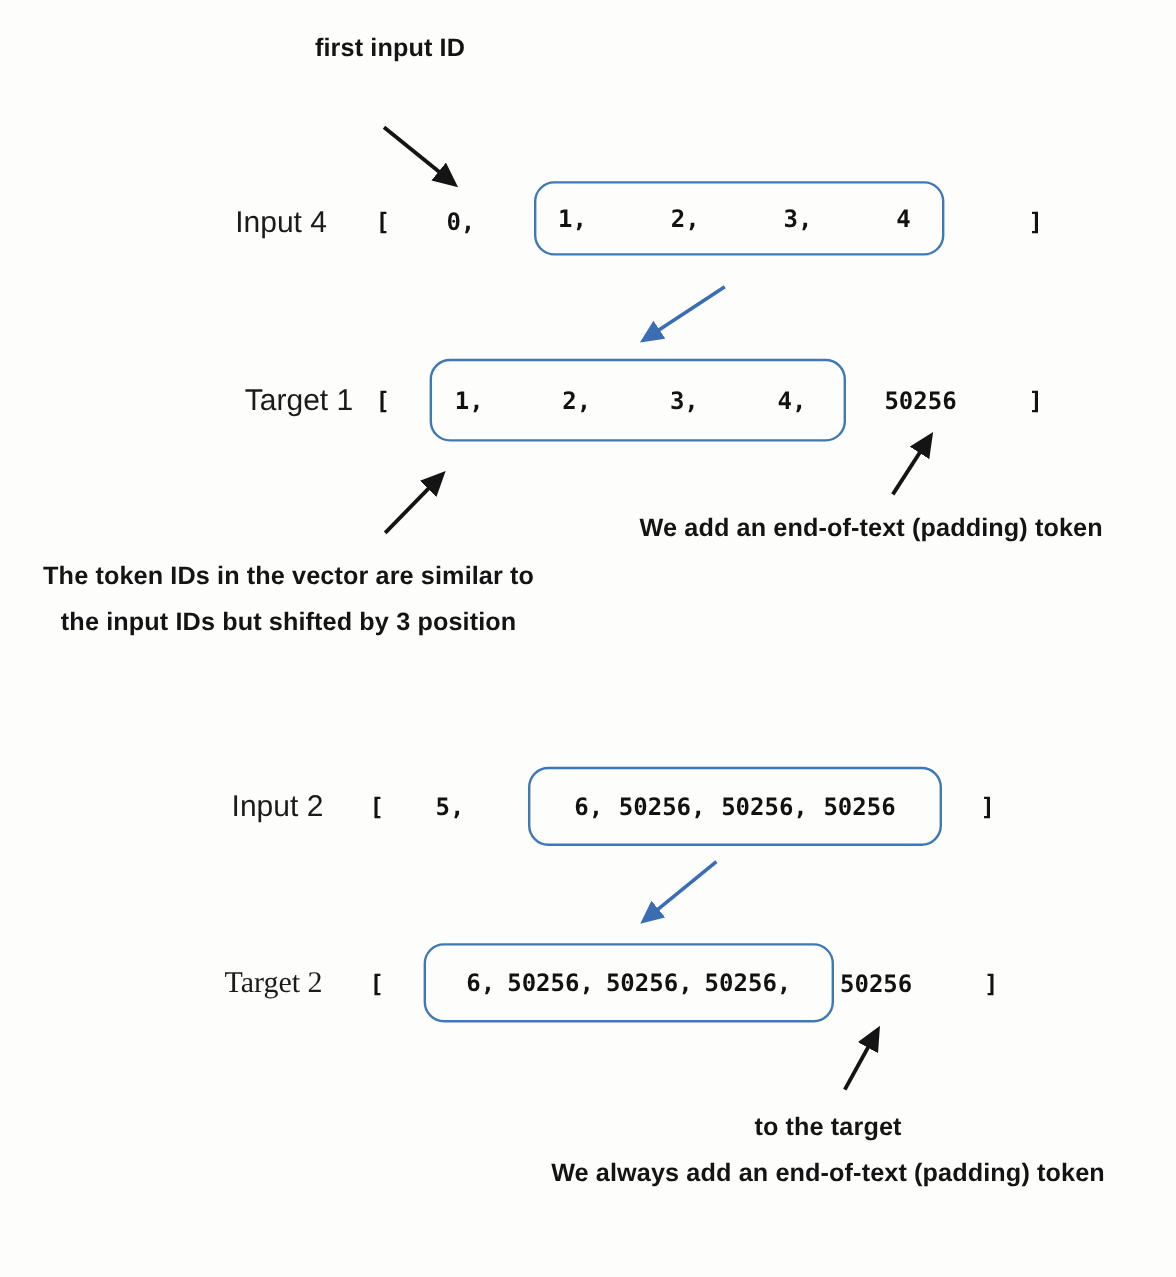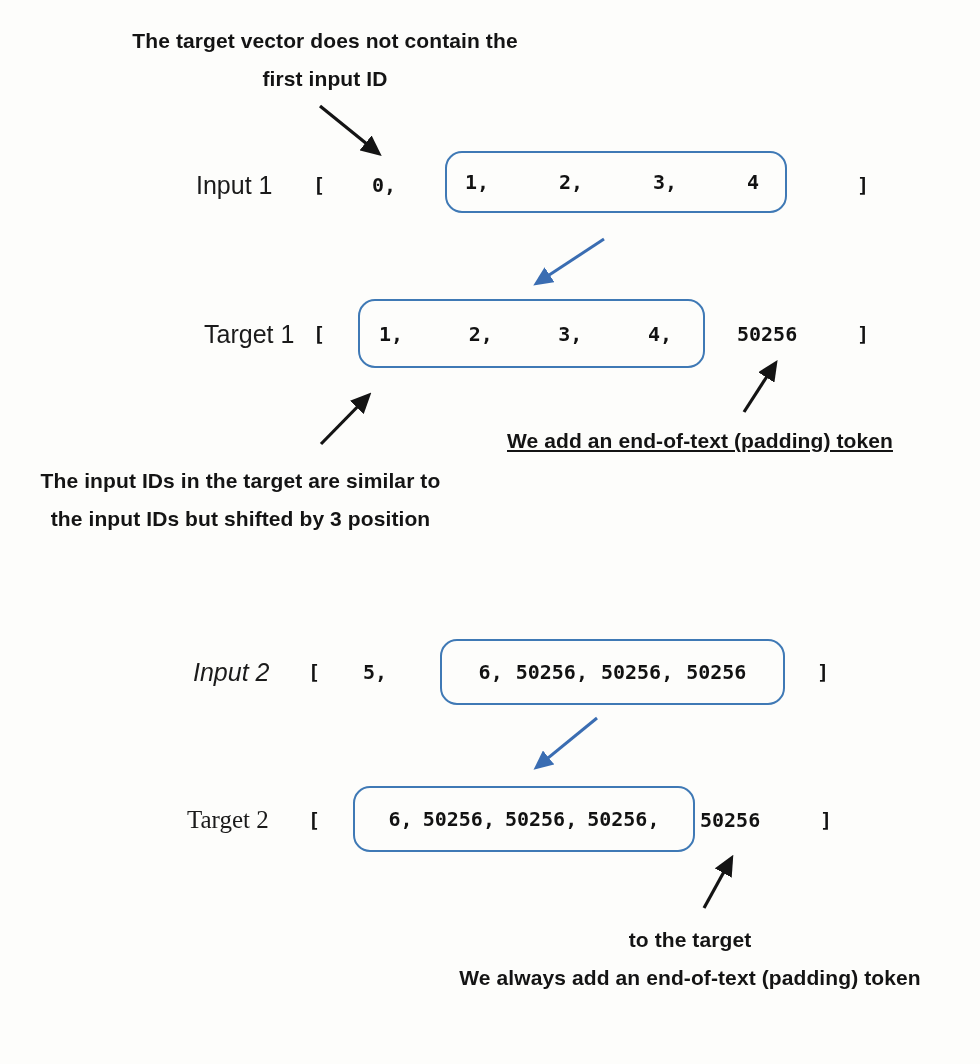--- a/index.html
+++ b/index.html
@@ -47,25 +47,24 @@
   .head-black{fill:var(--ink);}
   .head-blue{fill:var(--arrow-blue);}
   svg.overlay{position:absolute;left:0;top:0;pointer-events:none;}
 </style>
 </head>
 <body>
 
 <div class="canvas">
 
   <div class="note" style="left:90px;top:22px;width:470px;">
-    <div>The target vector does not contain the</div>
     <div>first input ID</div>
   </div>
 
-  <span class="rowlabel" style="left:196px;top:170px;">Input 1</span>
+  <span class="rowlabel" style="left:196px;top:170px;">Input 4</span>
   <span class="mono" style="left:313px;top:171px;">[</span>
   <span class="mono" style="left:372px;top:171px;">0,</span>
   <div class="tokenbox spread" style="left:445px;top:151px;width:342px;height:62px;padding:0 26px 0 18px;">
     <span>1,</span>
     <span>2,</span>
     <span>3,</span>
     <span>4</span>
   </div>
   <span class="mono" style="left:857px;top:171px;">]</span>
 
@@ -73,28 +72,28 @@
   <span class="mono" style="left:313px;top:320px;">[</span>
   <div class="tokenbox spread" style="left:358px;top:299px;width:347px;height:69px;padding:0 31px 0 19px;">
     <span>1,</span>
     <span>2,</span>
     <span>3,</span>
     <span>4,</span>
   </div>
   <span class="mono" style="left:737px;top:320px;">50256</span>
   <span class="mono" style="left:857px;top:320px;">]</span>
 
-  <div class="note" style="left:507px;top:422px;text-align:right;text-decoration:underline;">We add an end-of-text (padding) token</div>
+  <div class="note" style="left:533px;top:422px;text-align:right;">We add an end-of-text (padding) token</div>
 
   <div class="note" style="left:8px;top:462px;width:465px;">
-    <div>The input IDs in the target are similar to</div>
+    <div>The token IDs in the vector are similar to</div>
     <div>the input IDs but shifted by 3 position</div>
   </div>
 
-  <span class="rowlabel" style="left:193px;top:657px;font-style:italic;">Input 2</span>
+  <span class="rowlabel" style="left:193px;top:657px;">Input 2</span>
   <span class="mono" style="left:308px;top:658px;">[</span>
   <span class="mono" style="left:363px;top:658px;">5,</span>
   <div class="tokenbox centered" style="left:440px;top:639px;width:345px;height:66px;gap:13px;">
     <span>6,</span>
     <span>50256,</span>
     <span>50256,</span>
     <span>50256</span>
   </div>
   <span class="mono" style="left:817px;top:658px;">]</span>
 

